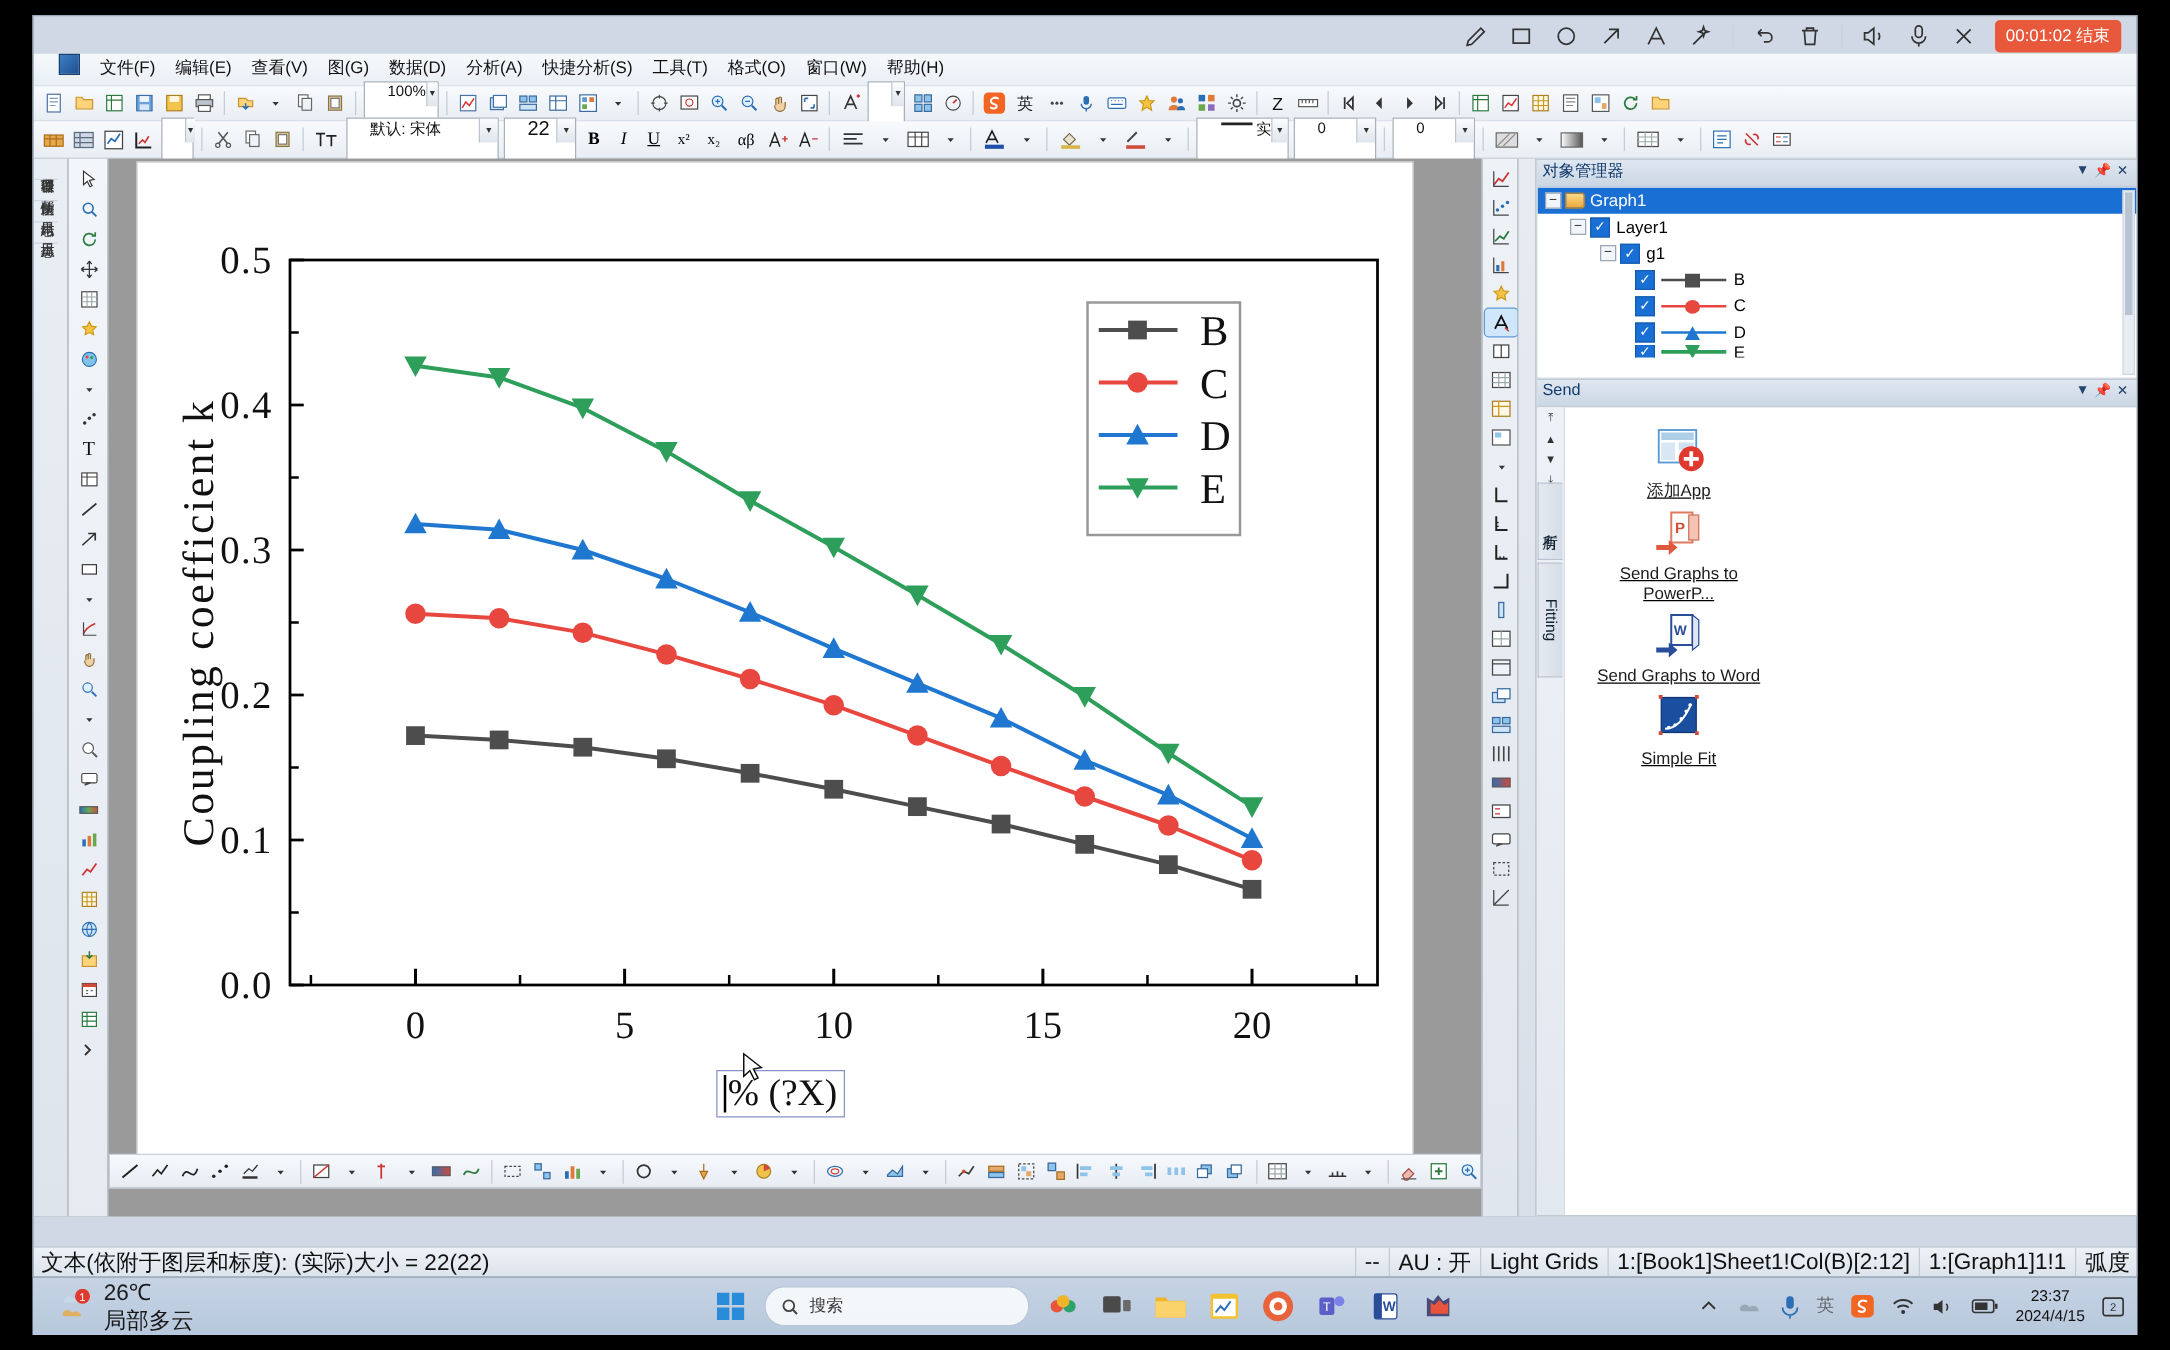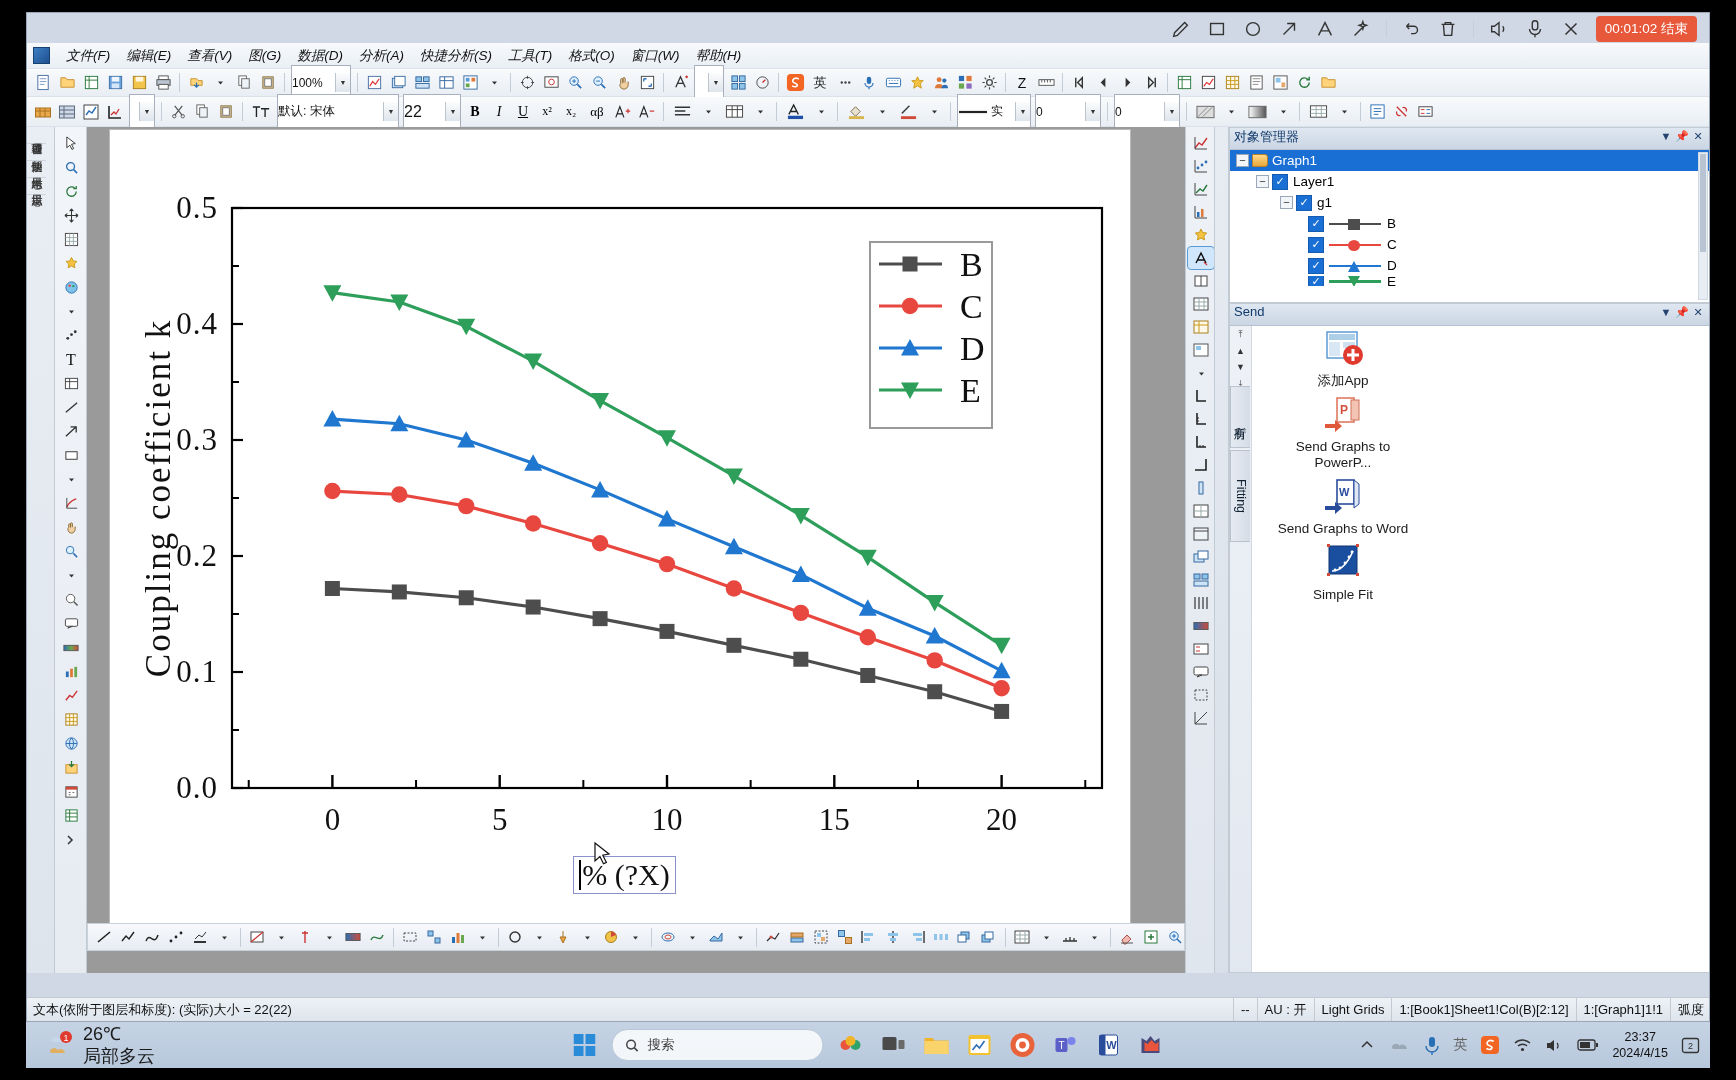--- a/index.html
+++ b/index.html
@@ -46,21 +46,21 @@
   #rec-timer {
     background: #e8593c; color: #fff; font-size: 13.5px;
     padding: 4px 9px; border-radius: 4px; white-space: nowrap;
   }
 
   
   #menubar {
     position: absolute; left: 0; top: 30px; width: 1684px; height: 26px;
     background: linear-gradient(#f7f9fb, #eaeff5);
     border-bottom: 1px solid #dde3ea;
-    display: flex; align-items: center; padding-left: 6px; gap: 2px; font-style: italic;
+    display: flex; align-items: flex-start; padding-left: 20px; gap: 2px;
   }
   .menu-sysicon {
     width: 17px; height: 17px; margin-right: 7px;
     background: linear-gradient(135deg,#3f7fc4,#1d4f8f);
     border: 1px solid #17406f; flex: none;
   }
   .menu-item {
     font-size: 13.5px; color: #111; padding: 2px 7px; white-space: nowrap;
     cursor: default;
   }
@@ -75,22 +75,22 @@
   #toolbar1 { top: 56px; }
   #toolbar2 { top: 84px; height: 30px; }
 
   .tb { width: 22px; height: 21px; margin: 0 1px; border-radius: 3px;
         display: flex; align-items: center; justify-content: center; flex: none; }
   .tb svg { display: block; }
   .tbsep { width: 1px; height: 19px; background: #c4ccd6; margin: 0 4px; flex: none; }
 
   .combo {
     height: 36px; border: 1px solid #a7b0bc; background: #fff;
-    display: flex; align-items: center; font-size: 12px; color: #111;
-    margin: 0 2px; flex: none; padding-left: 0; position: relative;
+    display: flex; font-size: 12px; color: #111;
+    margin: 0 2px; flex: none; padding-left: 18px; position: relative;
   }
   .combo .arw {
     width: 15px; height: 19px; margin-left: auto;
     background: linear-gradient(#fbfcfd,#dfe5ec); border-left: 1px solid #bcc4ce;
     display: flex; align-items: center; justify-content: center;
     font-size: 7px; color: #333;
   }
 
   
   #workarea {
@@ -209,31 +209,31 @@
     display: flex; flex-direction: column; align-items: center; gap: 6px;
     font-size: 9px; color: #333;
   }
   .apps-tab {
     position: absolute; left: 0; width: 20px;
     background: linear-gradient(90deg,#e6ebf2,#d4dce6);
     border: 1px solid #b9c3cf; border-right: none;
     writing-mode: vertical-rl; font-size: 12.5px; color: #123;
     text-align: center; padding: 6px 2px;
   }
-  #apps-list { flex: 1; padding: 4px 0 0 16px; overflow: hidden; }
+  #apps-list { flex: 1; padding: 16px 0 0 16px; overflow: hidden; text-decoration: underline; }
   .app-item { width: 150px; text-align: center; margin-bottom: 7px; }
   .app-item .aicon { width: 44px; height: 40px; margin: 0 auto 3px; position: relative; }
   .app-item .alabel { font-size: 13.5px; color: #1b1b1b; line-height: 1.18; }
 
   
   #statusbar {
     position: absolute; left: 0; bottom: 0; width: 1684px; height: 24px;
     background: linear-gradient(#eef2f7,#dde4ec);
     border-top: 1px solid #c2cad4;
-    display: flex; align-items: center; font-size: 13px; color: #111;
+    display: flex; align-items: center; font-size: 18px; color: #111;
   }
   #statusbar .sleft { padding-left: 6px; white-space: nowrap; }
   #statusbar .sright { margin-left: auto; display: flex; align-items: center; }
   #statusbar .scell {
     padding: 0 7px; border-left: 1px solid #c2cad4; height: 24px;
     display: flex; align-items: center; white-space: nowrap;
   }
 
   
   #taskbar {

